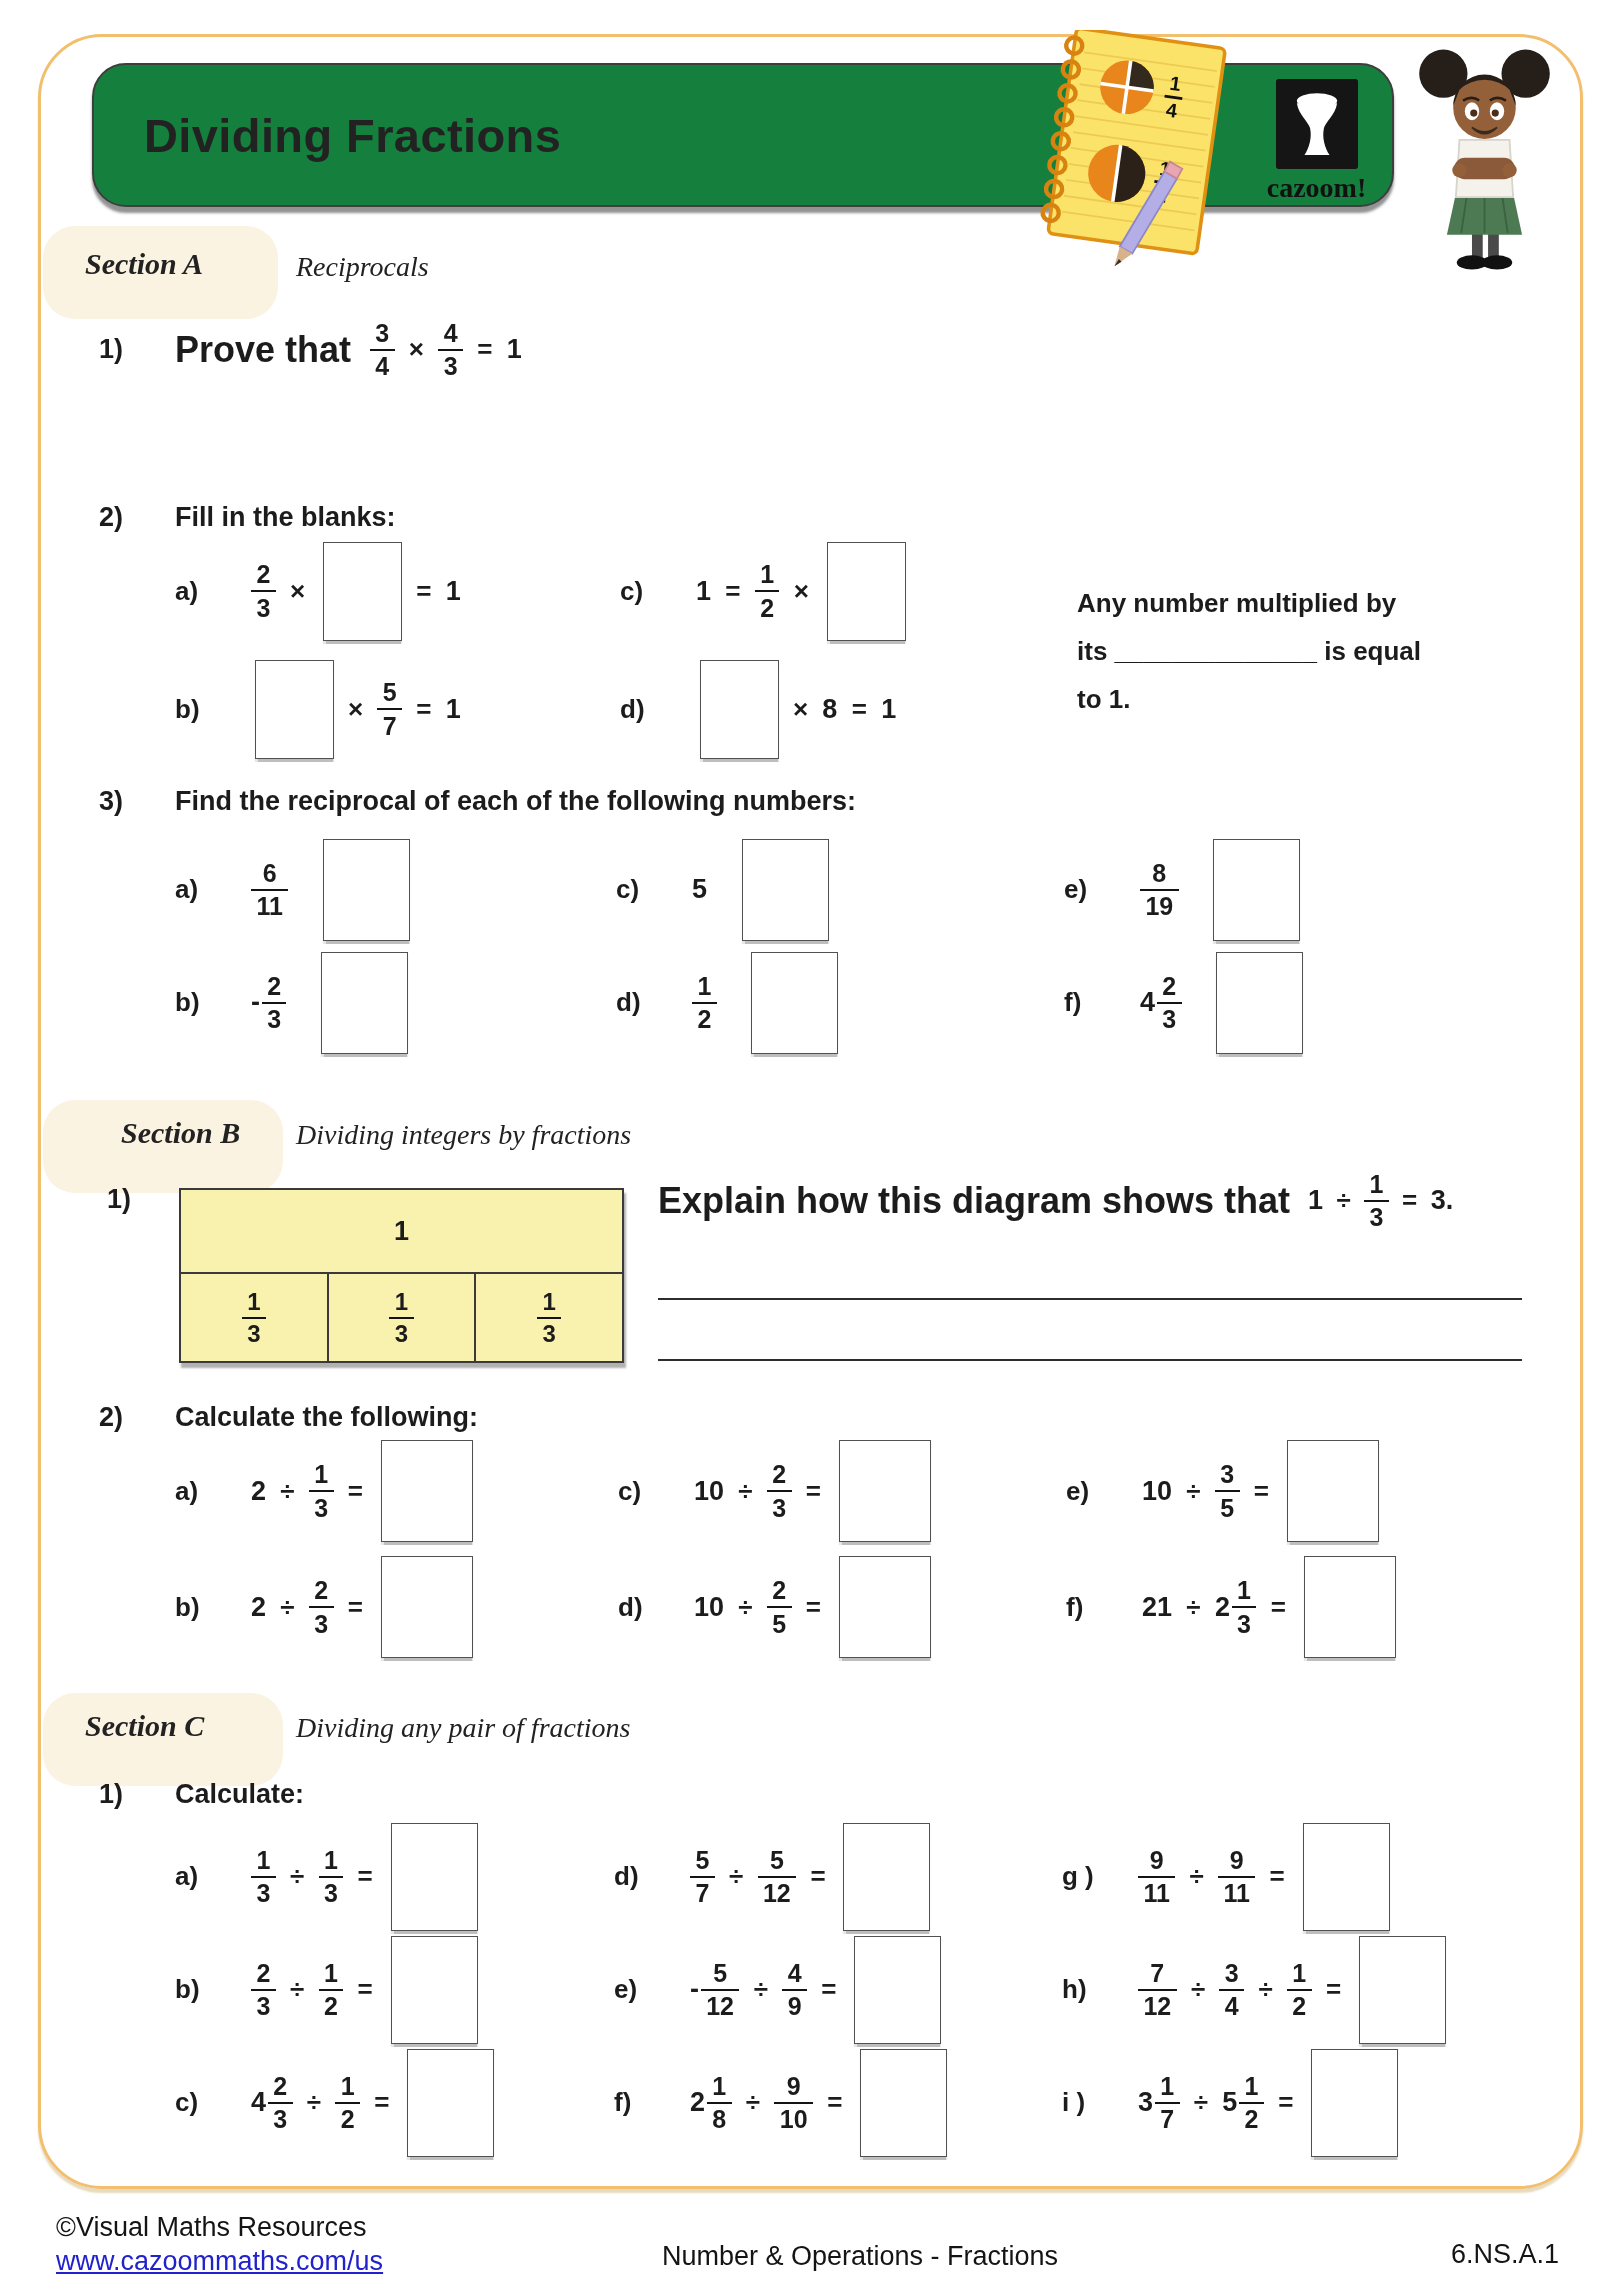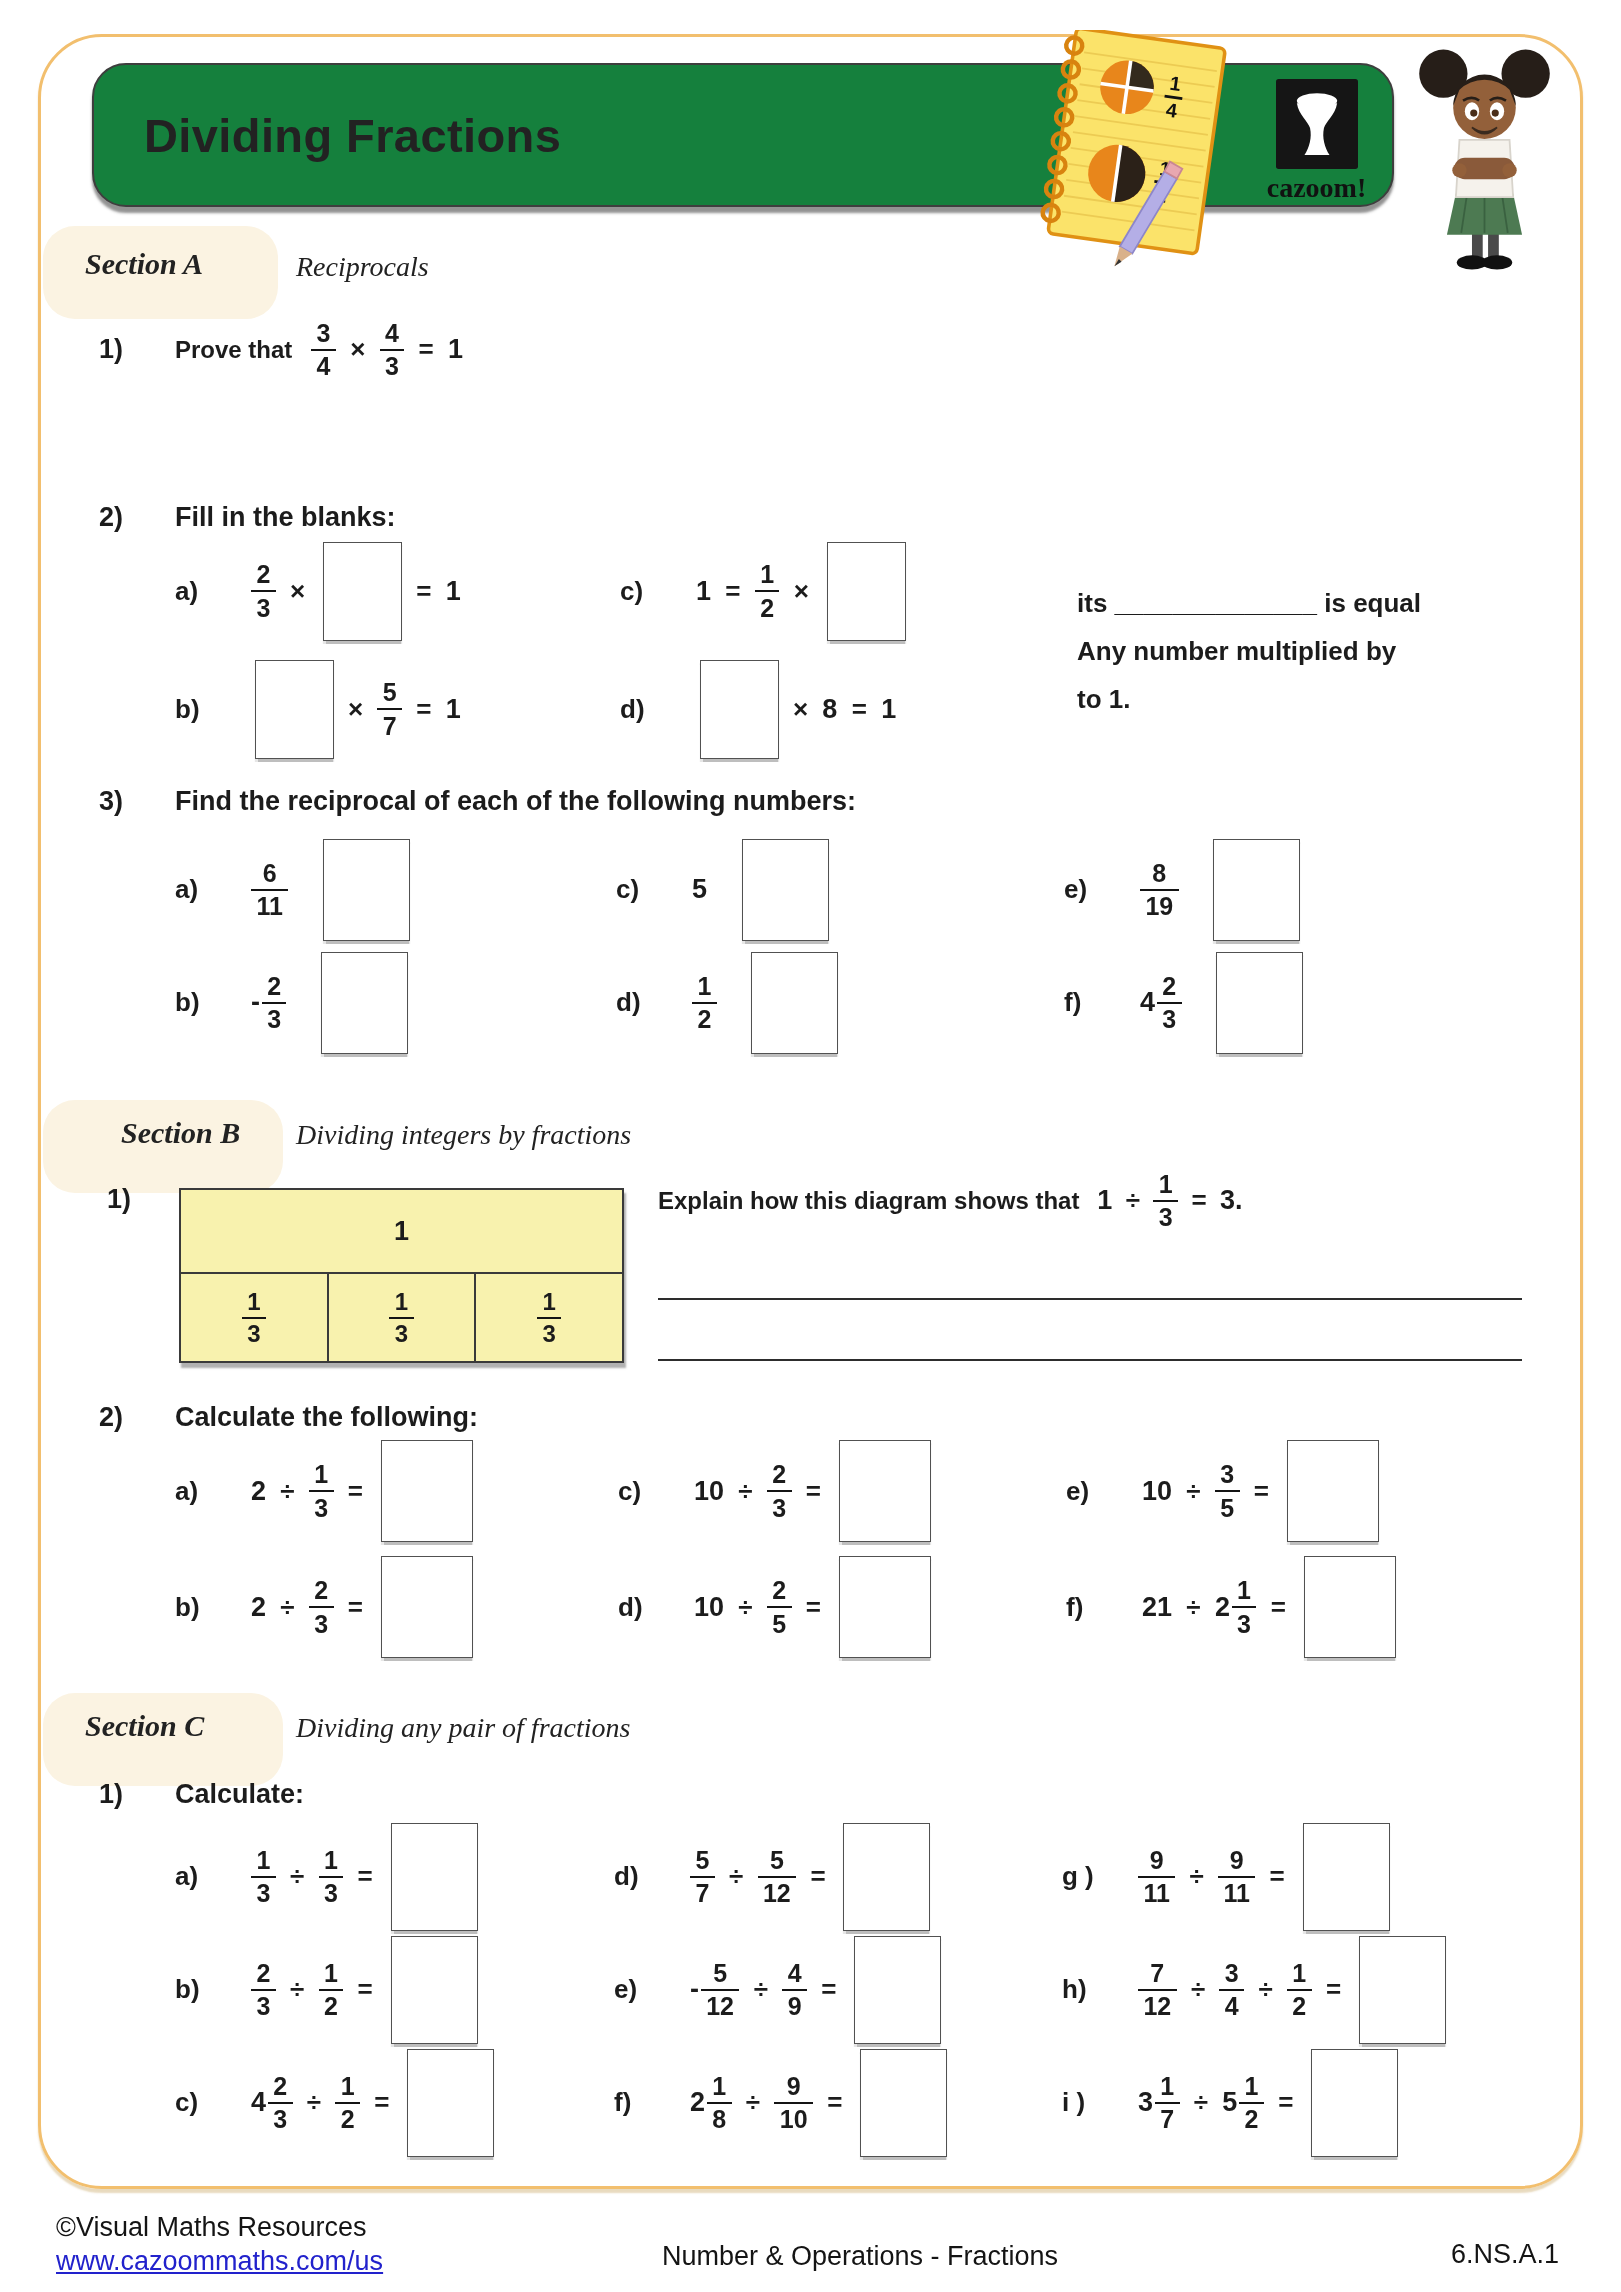--- a/index.html
+++ b/index.html
@@ -44,21 +44,21 @@
   .qprompt{font-weight:700;font-size:27px;}
   #a-q1-row{left:99px;top:302px;height:95px;align-items:center;}
   #a-q2-head{left:99px;top:502px;}
   #a-q3-head{left:99px;top:786px;}
   #b-q2-head{left:99px;top:1402px;}
   #c-q1-head{left:99px;top:1779px;}
   #b-q1-num{position:absolute;left:107px;top:1184px;font-weight:700;font-size:27px;z-index:2;}
 
   
   .tokens{display:flex;align-items:center;gap:11.6px;}
-  .mtext{font-weight:700;font-size:24px;margin-right:7.2px;white-space:nowrap;}
+  .mtext{font-weight:700;font-size:36px;margin-right:7.2px;white-space:nowrap;}
   .mnum{font-weight:700;font-size:27px;}
   .mop{font-weight:700;font-size:26px;margin:0 2.7px;}
   .msign{font-weight:700;font-size:27px;margin-right:1.8px;}
   .fracwrap{display:inline-flex;align-items:center;}
   .frac{display:inline-flex;flex-direction:column;align-items:center;line-height:1.05;}
   .fn{font-weight:700;font-size:25px;padding:0 5.4px 2.7px;}
   .fd{font-weight:700;font-size:25px;padding:2.7px 5.4px 0;border-top:2.7px solid #141414;}
   .mixed{display:inline-flex;align-items:center;}
   .mixed .mnum{margin-right:1.8px;}
   .abox{display:inline-block;width:81px;height:99px;background:#fff;border:1.8px solid #515151;
@@ -299,22 +299,22 @@
         <span class="tokens">
           <span class="abox"></span>
           <span class="mop">×</span>
           <span class="mnum">8</span>
           <span class="mop">=</span>
           <span class="mnum">1</span>
         </span>
       </div>
     </div>
   <div id="a-q2-note">
+    <div>Any number multiplied by</div>
     <div>its ______________ is equal</div>
-    <div>Any number multiplied by</div>
     <div>to 1.</div>
   </div>
 
   <div class="qhead" id="a-q3-head">
     <span class="qnum">3)</span>
     <span class="qprompt">Find the reciprocal of each of the following numbers:</span>
   </div>
   <div class="items" id="a-q3-items">
       <div class="problem">
         <span class="plabel">a)</span>

